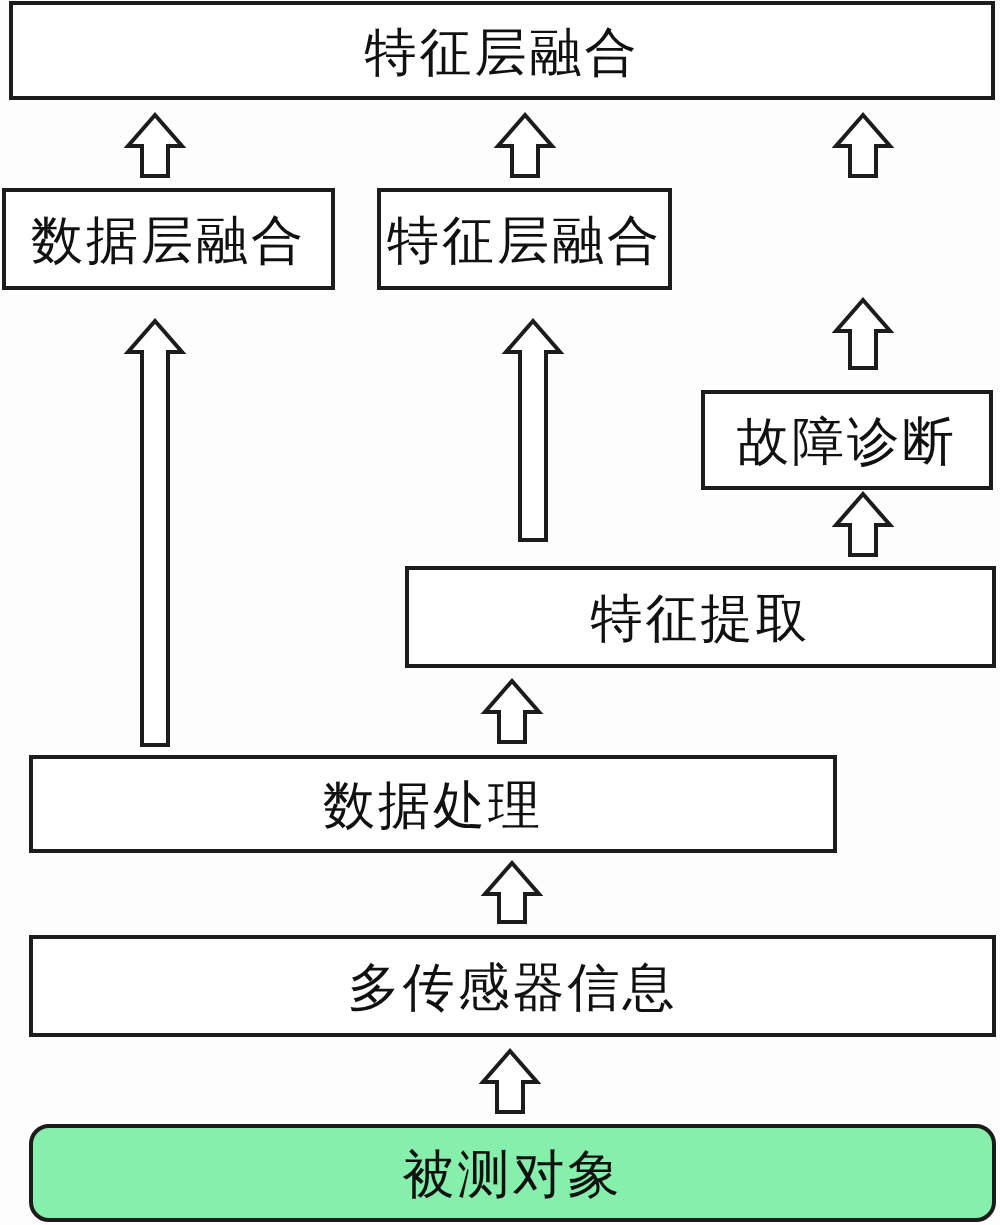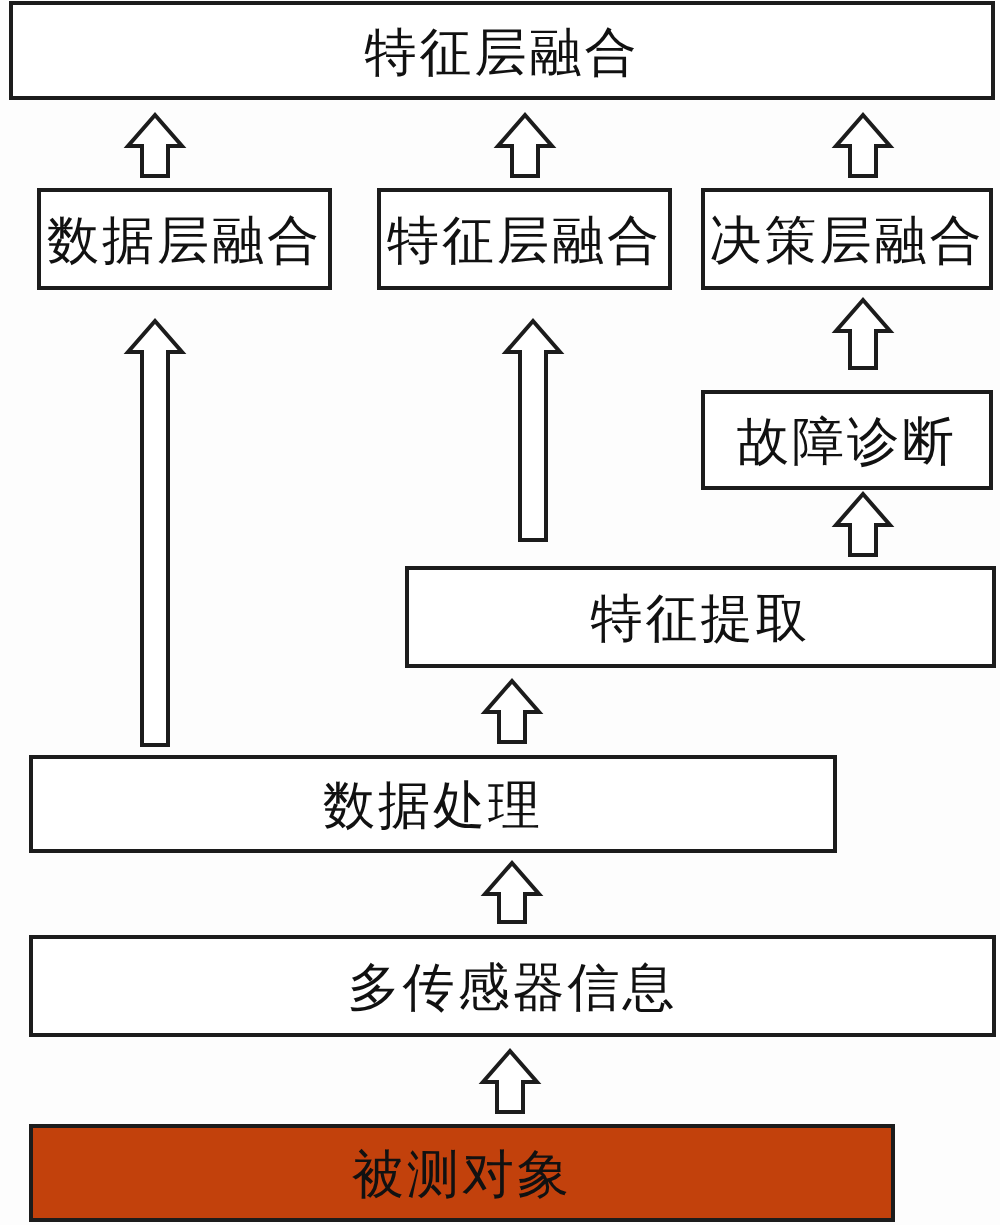--- a/index.html
+++ b/index.html
@@ -38,42 +38,39 @@
     display: block;
   }
 </style>
 </head>
 <body>
 
 <div class="canvas" id="diagram-canvas" style="width: 1000px; height: 1225px; background: rgb(253, 253, 253);">
     <div class="node" style="left: 9px; top: 1px; width: 986px; height: 99px; background: rgb(255, 255, 255); border-color: rgb(28, 28, 28);">
       <span class="label" style="color: rgb(17, 17, 17);">特征层融合</span>
     </div>
-    <div class="node" style="left: 2px; top: 188px; width: 295px; height: 102px; background: rgb(255, 255, 255); border-color: rgb(28, 28, 28); margin-left: 35px;">
+    <div class="node" style="left: 2px; top: 188px; width: 333px; height: 102px; background: rgb(255, 255, 255); border-color: rgb(28, 28, 28);">
       <span class="label" style="color: rgb(17, 17, 17);">数据层融合</span>
     </div>
     <div class="node" style="left: 377px; top: 188px; width: 295px; height: 102px; background: rgb(255, 255, 255); border-color: rgb(28, 28, 28);">
       <span class="label" style="color: rgb(17, 17, 17);">特征层融合</span>
-    </div>
-    <div class="node" style="left: 701px; top: 188px; width: 292px; height: 102px; background: rgb(255, 255, 255); border-color: rgb(28, 28, 28);">
-      <span class="label" style="color: rgb(17, 17, 17);">决策层融合</span>
     </div>
     <div class="node" style="left: 701px; top: 390px; width: 292px; height: 100px; background: rgb(255, 255, 255); border-color: rgb(28, 28, 28);">
       <span class="label" style="color: rgb(17, 17, 17);">故障诊断</span>
     </div>
     <div class="node" style="left: 405px; top: 566px; width: 591px; height: 102px; background: rgb(255, 255, 255); border-color: rgb(28, 28, 28);">
       <span class="label" style="color: rgb(17, 17, 17);">特征提取</span>
     </div>
     <div class="node" style="left: 29px; top: 755px; width: 808px; height: 98px; background: rgb(255, 255, 255); border-color: rgb(28, 28, 28);">
       <span class="label" style="color: rgb(17, 17, 17);">数据处理</span>
     </div>
     <div class="node" style="left: 29px; top: 935px; width: 967px; height: 102px; background: rgb(255, 255, 255); border-color: rgb(28, 28, 28);">
       <span class="label" style="color: rgb(17, 17, 17); text-align: center;">多传感器信息</span>
     </div>
-    <div class="node" style="left: 29px; top: 1124px; width: 866px; height: 98px; background: #c2410c; border-color: rgb(28, 28, 28);">
+    <div class="node" style="left: 29px; top: 1124px; width: 967px; height: 98px; background: #86efac; border-color: rgb(28, 28, 28); border-radius: 20px;">
       <span class="label" style="color: rgb(17, 17, 17);">被测对象</span>
     </div>
     <svg class="arrow" width="62" height="67" viewBox="0 0 62 67" style="left: 124px; top: 112px;">
       <polygon points="31,3 4,34 18,34 18,64 44,64 44,34 58,34" fill="#ffffff" stroke="#1c1c1c" stroke-width="4" stroke-linejoin="miter"></polygon>
     </svg>
     <svg class="arrow" width="62" height="67" viewBox="0 0 62 67" style="left: 494px; top: 112px;">
       <polygon points="31,3 4,34 18,34 18,64 44,64 44,34 58,34" fill="#ffffff" stroke="#1c1c1c" stroke-width="4" stroke-linejoin="miter"></polygon>
     </svg>
     <svg class="arrow" width="62" height="67" viewBox="0 0 62 67" style="left: 832px; top: 112px;">
       <polygon points="31,3 4,34 18,34 18,64 44,64 44,34 58,34" fill="#ffffff" stroke="#1c1c1c" stroke-width="4" stroke-linejoin="miter"></polygon>

